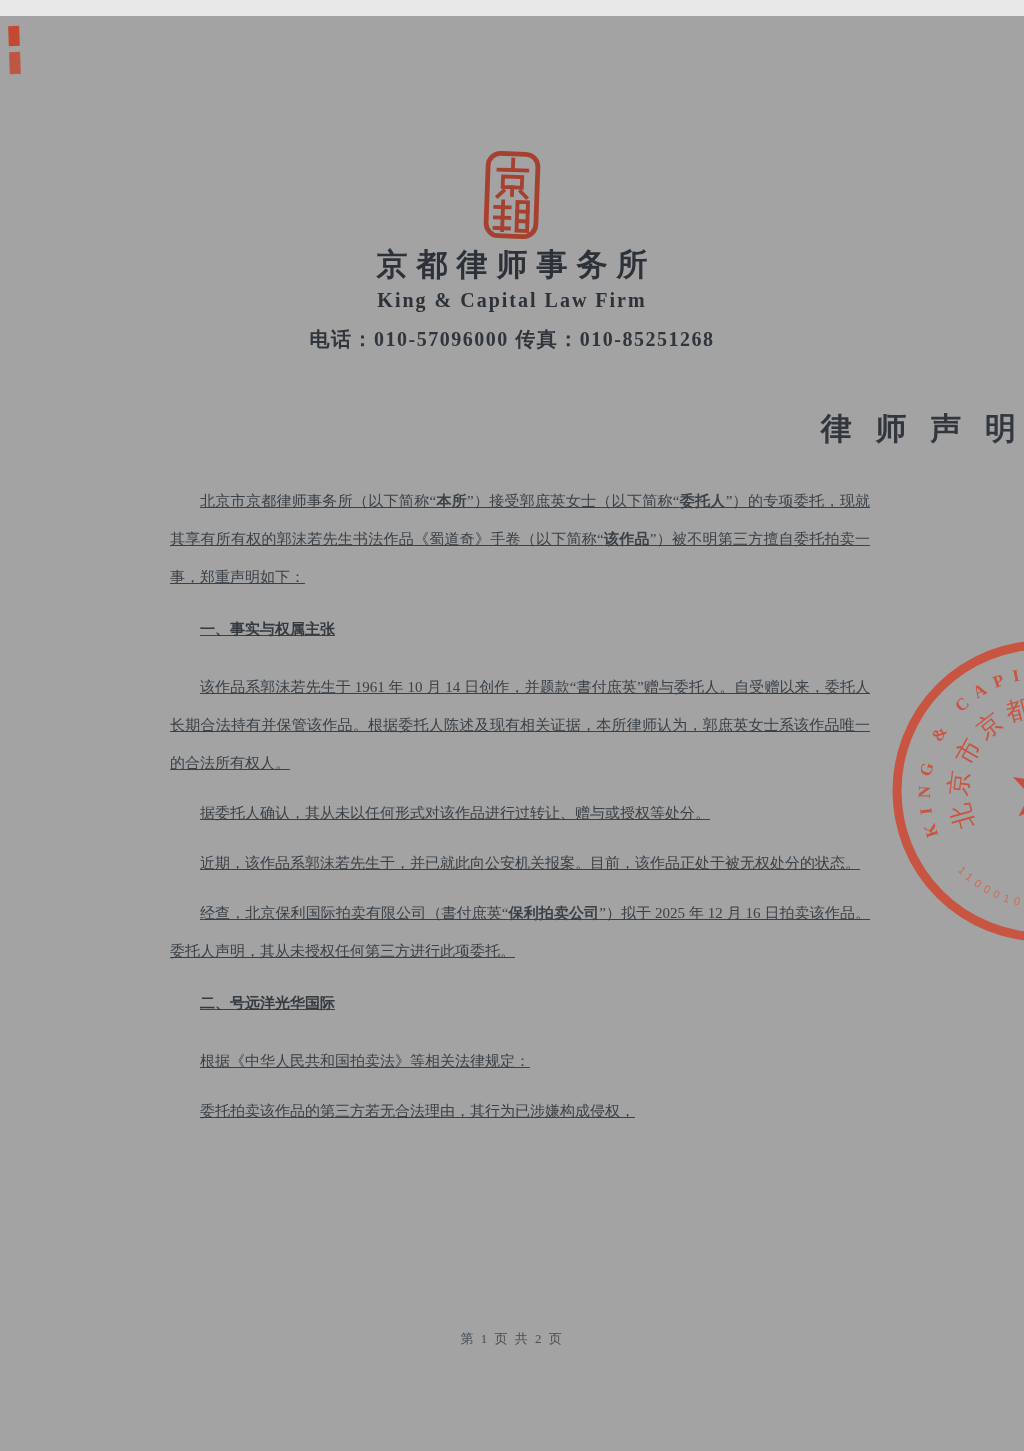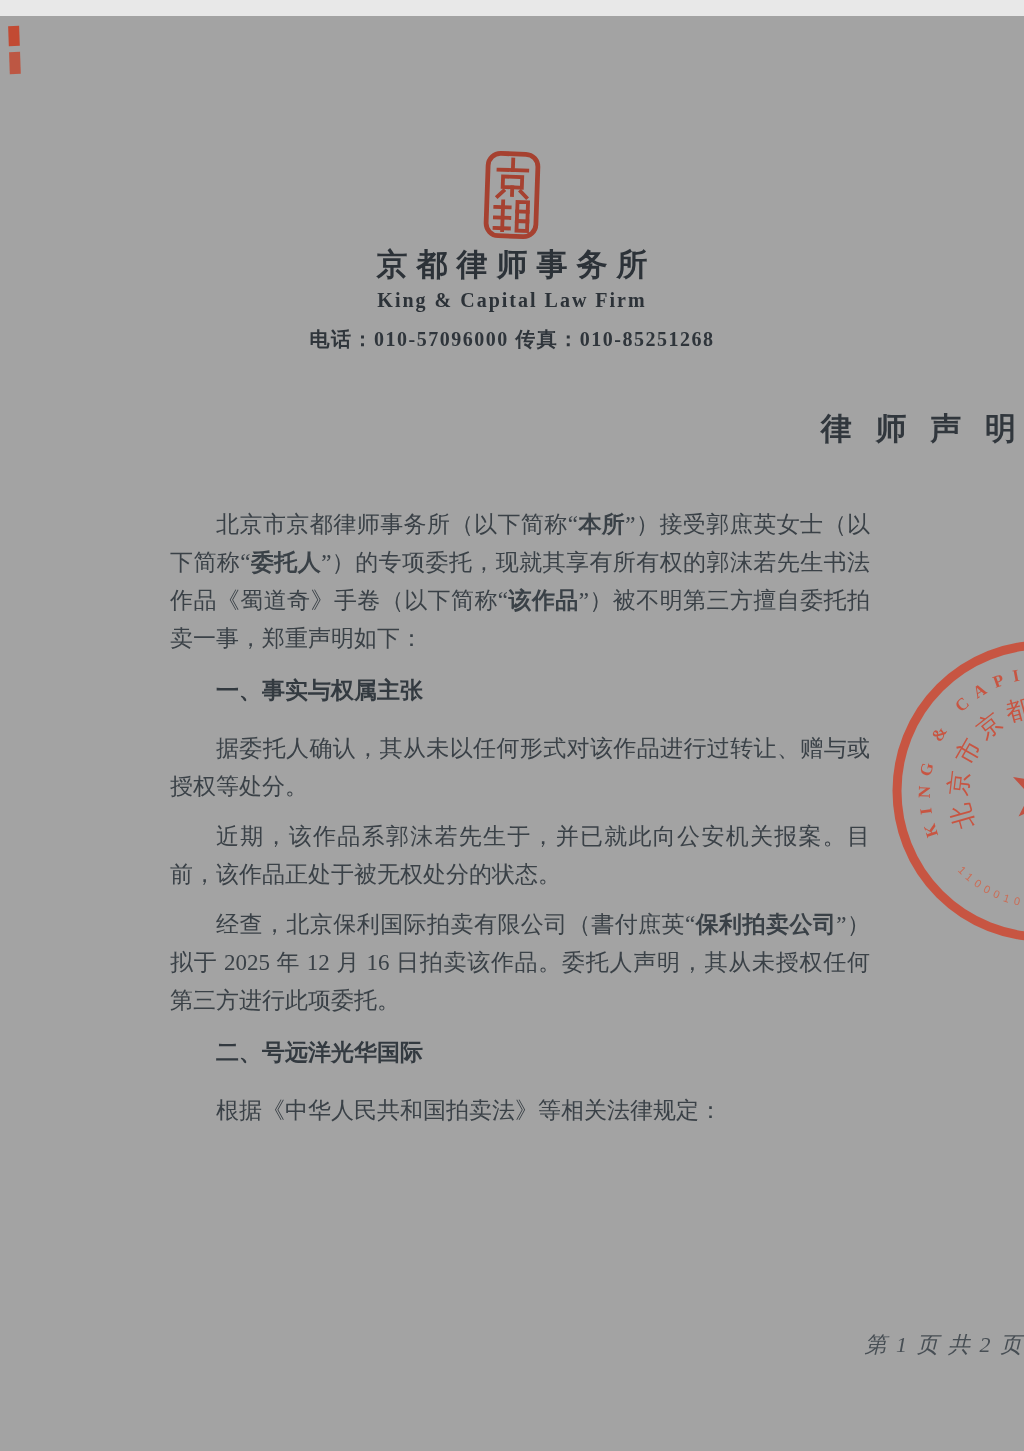--- a/index.html
+++ b/index.html
@@ -15,30 +15,30 @@
   .doc-header { position:absolute; top:134px; left:0; right:0; text-align:center; color:#2e3339; }
   .seal-logo { display:block; width:58px; height:90px; margin:0 auto; transform:rotate(2deg); }
   .firm-cn { font-size:31px; font-weight:600; letter-spacing:9px; text-indent:9px; margin-top:4px; color:#2c3238; }
   .firm-en { font-size:20px; font-weight:700; letter-spacing:2px; margin-top:3px; color:#2c3238; }
   .addr-line { font-size:20px; font-weight:600; letter-spacing:1.5px; margin-top:16px; color:#2f353b; }
   .phone-line { font-size:20px; font-weight:600; letter-spacing:1.5px; margin-top:14px; color:#2f353b; }
   
   .doc-title { position:absolute; top:392px; left:0; right:0; margin:0; text-align:right;
     font-size:31px; font-weight:700; letter-spacing:8px; color:#31373d; }
   
-  .doc-body { position:absolute; top:490px; left:170px; width:700px;
-    font-size:23px; line-height:38px; text-align:justify; color:#3a4147; }
+  .doc-body { position:absolute; top:466px; left:170px; width:700px;
+    font-size:15px; line-height:38px; text-align:justify; color:#3a4147;text-decoration:underline; }
   .doc-body p { margin:0 0 12px; text-indent:2em; }
   .doc-body p.sec-heading { font-weight:700; margin:14px 0 20px; color:#333a40; }
   .doc-body .bold { font-weight:700; }
   
   .stamp { position:absolute; left:878px; top:610px; width:330px; height:330px; opacity:.84; }
   
-  .page-footer { position:absolute; top:1314px; left:0; right:0; text-align:right;
-    font-size:22px; letter-spacing:2px; color:#474e54;font-style:italic; }
+  .page-footer { position:absolute; top:1314px; left:0; right:0; text-align:center;
+    font-size:13px; letter-spacing:2px; color:#474e54; }
   
   .bottom-dashes { position:absolute; left:305px; right:0; bottom:1px; height:9px; opacity:.55;
     background:repeating-linear-gradient(90deg,#eef1f2 0 30px,transparent 30px 54px); }
 </style>
 </head>
 <body>
 
 <div class="page">
 
   <div class="corner-mark">
@@ -72,25 +72,27 @@
     <div class="firm-cn">京都律师事务所</div>
     <div class="firm-en">King &amp; Capital Law Firm</div>
     <div class="phone-line">电话：010-57096000 传真：010-85251268</div>
   </header>
 
   <h1 class="doc-title">律 师 声 明</h1>
 
   <main class="doc-body">
       <p class="para"><span>北京市京都律师事务所（以下简称“</span><span class="bold">本所</span><span>”）接受郭庶英女士（以下简称“</span><span class="bold">委托人</span><span>”）的专项委托，现就其享有所有权的郭沫若先生书法作品《蜀道奇》手卷（以下简称“</span><span class="bold">该作品</span><span>”）被不明第三方擅自委托拍卖一事，郑重声明如下：</span></p>
       <p class="sec-heading"><span class="bold">一、事实与权属主张</span></p>
+      <p class="para"><span>该作品系郭沫若先生于 1961 年 10 月 14 日创作，并题款“書付庶英”赠与委托人。自受赠以来，委托人长期合法持有并保管该作品。根据委托人陈述及现有相关证据，本所律师认为，郭庶英女士系该作品唯一的合法所有权人。</span></p>
       <p class="para"><span>据委托人确认，其从未以任何形式对该作品进行过转让、赠与或授权等处分。</span></p>
       <p class="para"><span>近期，该作品系郭沫若先生于，并已就此向公安机关报案。目前，该作品正处于被无权处分的状态。</span></p>
       <p class="para"><span>经查，北京保利国际拍卖有限公司（書付庶英“</span><span class="bold">保利拍卖公司</span><span>”）拟于 2025 年 12 月 16 日拍卖该作品。委托人声明，其从未授权任何第三方进行此项委托。</span></p>
       <p class="sec-heading"><span class="bold">二、号远洋光华国际</span></p>
       <p class="para"><span>根据《中华人民共和国拍卖法》等相关法律规定：</span></p>
+      <p class="para"><span>委托拍卖该作品的第三方若无合法理由，其行为已涉嫌构成侵权，</span></p>
     </main>
 
   <div class="stamp">
     <svg viewBox="0 0 330 330" width="330" height="330">
       <defs>
         <path id="ringArc" d="M 67.1 221.5 A 113 113 0 1 1 276.3 145.4" fill="none"></path>
         <path id="cnArc" d="M 99.2 203 A 76 76 0 1 1 239.8 151.8" fill="none"></path>
         <path id="serialArc" d="M 75.4 240.2 A 117 117 0 0 0 254.6 240.2" fill="none"></path>
       </defs>
       <circle cx="165" cy="165" r="146" fill="none" stroke="#cf4730" stroke-width="9"></circle>

